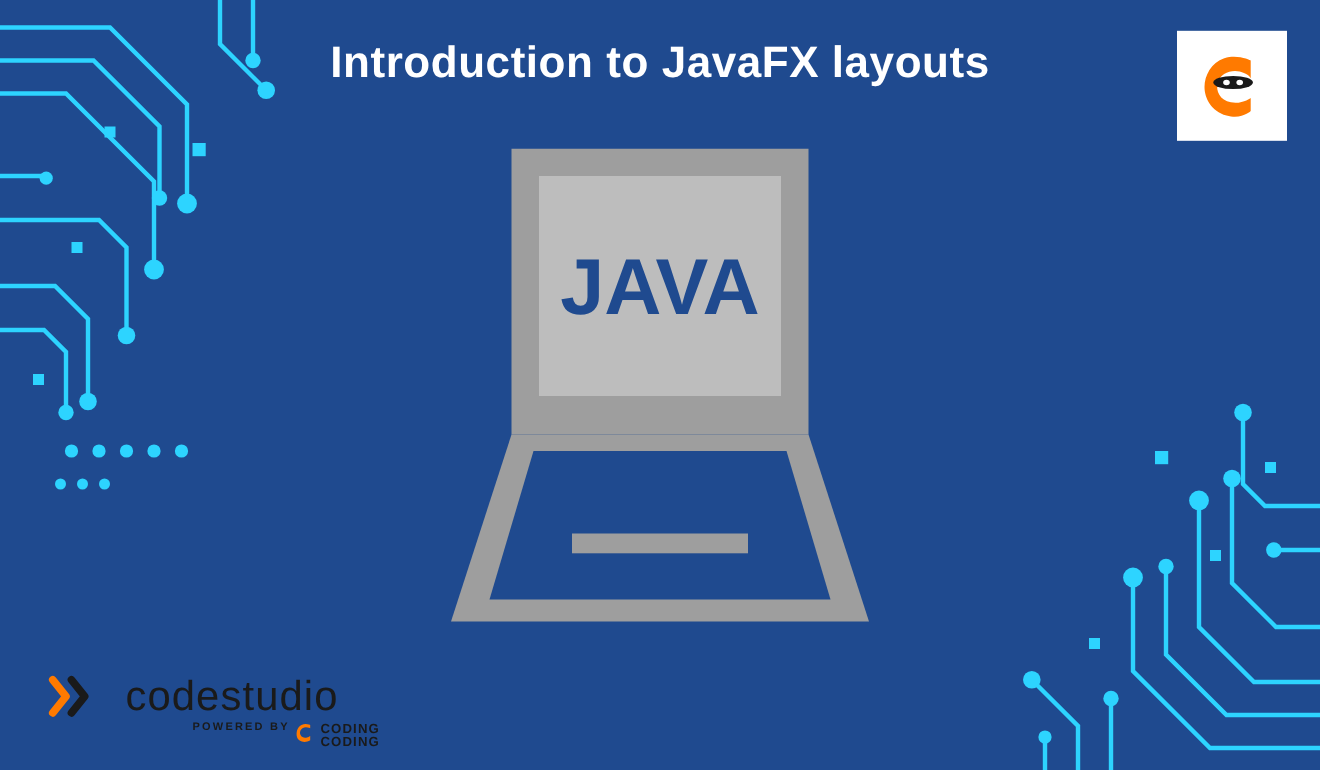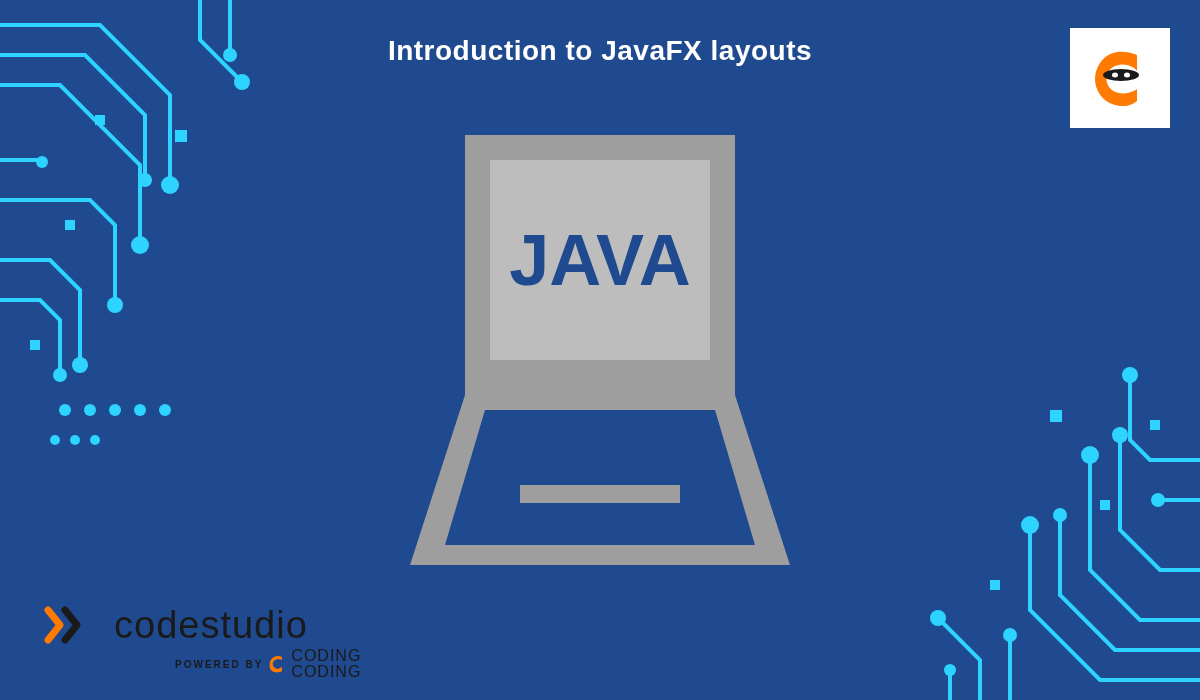--- a/index.html
+++ b/index.html
@@ -15,21 +15,21 @@
       overflow: hidden;
       font-family: Arial, Helvetica, sans-serif;
     }
     .title {
       position: absolute;
       top: 35px;
       left: 0;
       right: 0;
       text-align: center;
       color: #ffffff;
-      font-size: 28px;
+      font-size: 40px;
       font-weight: 800;
       letter-spacing: 0.5px;
     }
     .logo-box {
       position: absolute;
       top: 28px;
       right: 30px;
       width: 100px;
       height: 100px;
       background: #ffffff;
@@ -73,36 +73,35 @@
     .brand-text .code {
       color: #1a1a1a;
       font-weight: 500;
     }
     .brand-text .studio {
       color: #1a1a1a;
       font-weight: 300;
     }
     .brand-sub {
       display: flex;
-      align-items: center;
       gap: 6px;
       margin-left: 135px;
       margin-top: -2px;
     }
     .powered-by {
       font-size: 10px;
       letter-spacing: 2px;
       color: #1a1a1a;
       font-weight: 600;
     }
     .ninjas-text {
-      font-size: 16px;
+      font-size: 12px;
       letter-spacing: 1px;
       color: #1a1a1a;
-      font-weight: 400;
+      font-weight: 700;
       line-height: 1;
     }
   </style>
 </head>
 <body>
 
 <h1 class="title">Introduction to JavaFX layouts</h1>
 
 <div class="logo-box">
   <svg width="70" height="70" viewBox="0 0 70 70">

